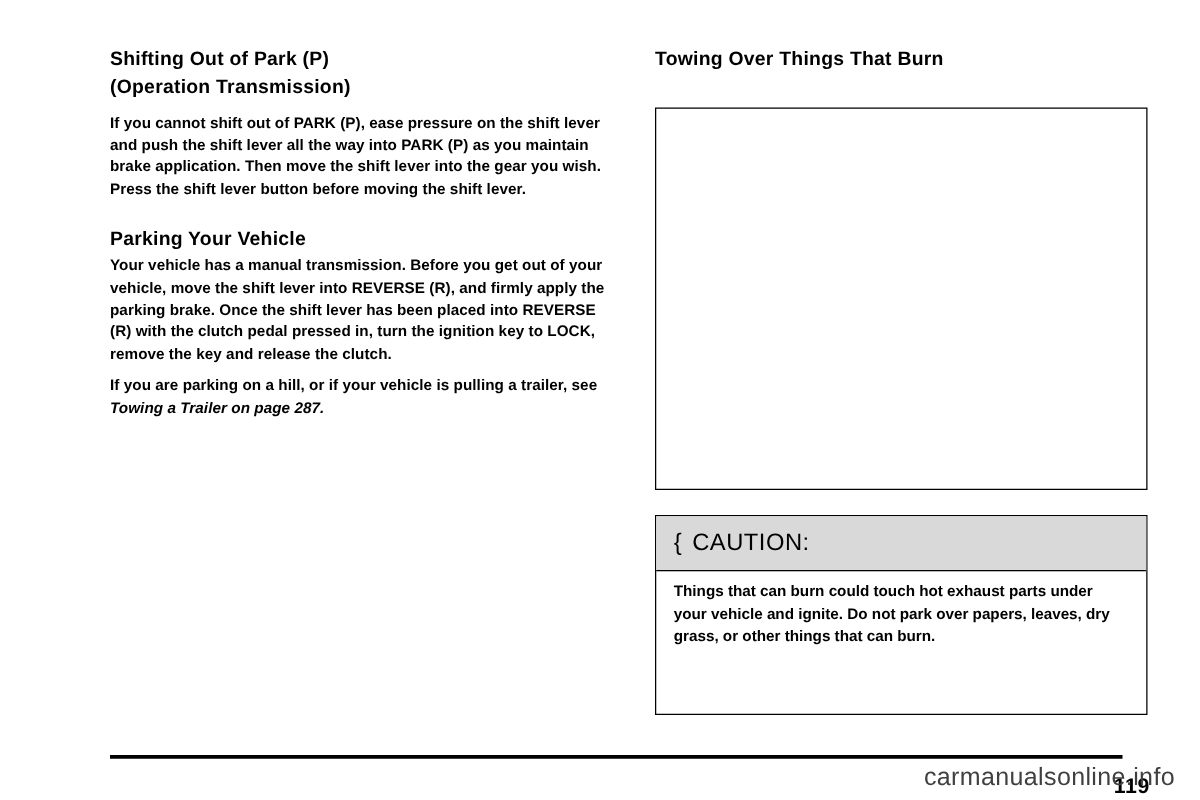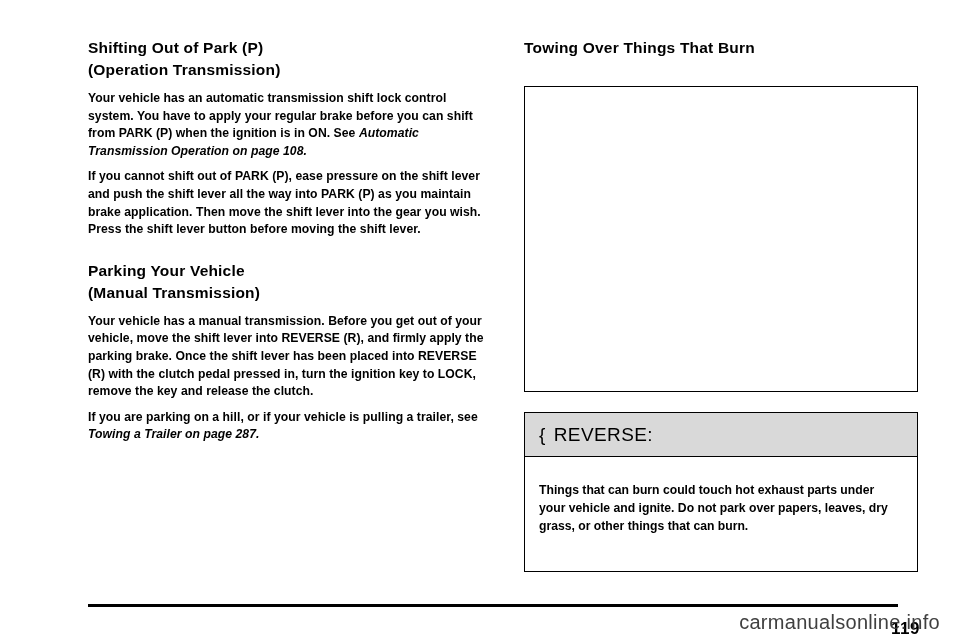--- a/index.html
+++ b/index.html
@@ -94,21 +94,21 @@
     padding-left: 14px;
     box-sizing: border-box;
     border-bottom: 1px solid #000000;
   }
   .caution-title {
     font-size: 19px;
     font-weight: normal;
     letter-spacing: 0.4px;
   }
   .caution-body {
-    padding: 24px 14px 0 14px;
+    padding: 7px 14px 0 14px;
     font-size: 12.2px;
     font-weight: bold;
     line-height: 18px;
   }
 
   
   .footer-rule {
     position: absolute;
     left: 88px;
     top: 604px;
@@ -137,45 +137,43 @@
 </head>
 <body>
 
 <div class="page">
 
   <div class="col col-left">
 
     <h2 class="head">Shifting Out of Park (P)</h2>
     <div class="subhead">(Operation Transmission)</div>
 
-    <p class="body"><span>Your vehicle has an automatic transmission shift lock control system. You have to apply your regular brake before you can shift from PARK (P) when the ignition is in ON. See </span><span class="ital">Automatic Transmission Operation on page 108.</span></p>
 
     <p class="body spaced">If you cannot shift out of PARK (P), ease pressure on the shift lever and push the shift lever all the way into PARK (P) as you maintain brake application. Then move the shift lever into the gear you wish. Press the shift lever button before moving the shift lever.</p>
 
     <div class="gap-large"></div>
 
     <h2 class="head second">Parking Your Vehicle</h2>
-    <div class="subhead">(Manual Transmission)</div>
 
     <p class="body">Your vehicle has a manual transmission. Before you get out of your vehicle, move the shift lever into REVERSE (R), and firmly apply the parking brake. Once the shift lever has been placed into REVERSE (R) with the clutch pedal pressed in, turn the ignition key to LOCK, remove the key and release the clutch.</p>
 
     <p class="body spaced"><span>If you are parking on a hill, or if your vehicle is pulling a trailer, see </span><span class="ital">Towing a Trailer on page 287.</span></p>
 
   </div>
 
   <div class="col col-right">
     <h2 class="head">Towing Over Things That Burn</h2>
   </div>
 
   <div class="image-box"></div>
 
   <div class="caution-box">
     <div class="caution-header">
       <span class="caution-title">{</span>
-      <span class="caution-title" style="margin-left:8px;">REVERSE:</span>
+      <span class="caution-title" style="margin-left:8px;">CAUTION:</span>
     </div>
     <div class="caution-body">Things that can burn could touch hot exhaust parts under your vehicle and ignite. Do not park over papers, leaves, dry grass, or other things that can burn.</div>
   </div>
 
   <div class="footer-rule"></div>
   <div class="page-number">119</div>
   <div class="watermark">carmanualsonline.info</div>
 
 </div>
 

